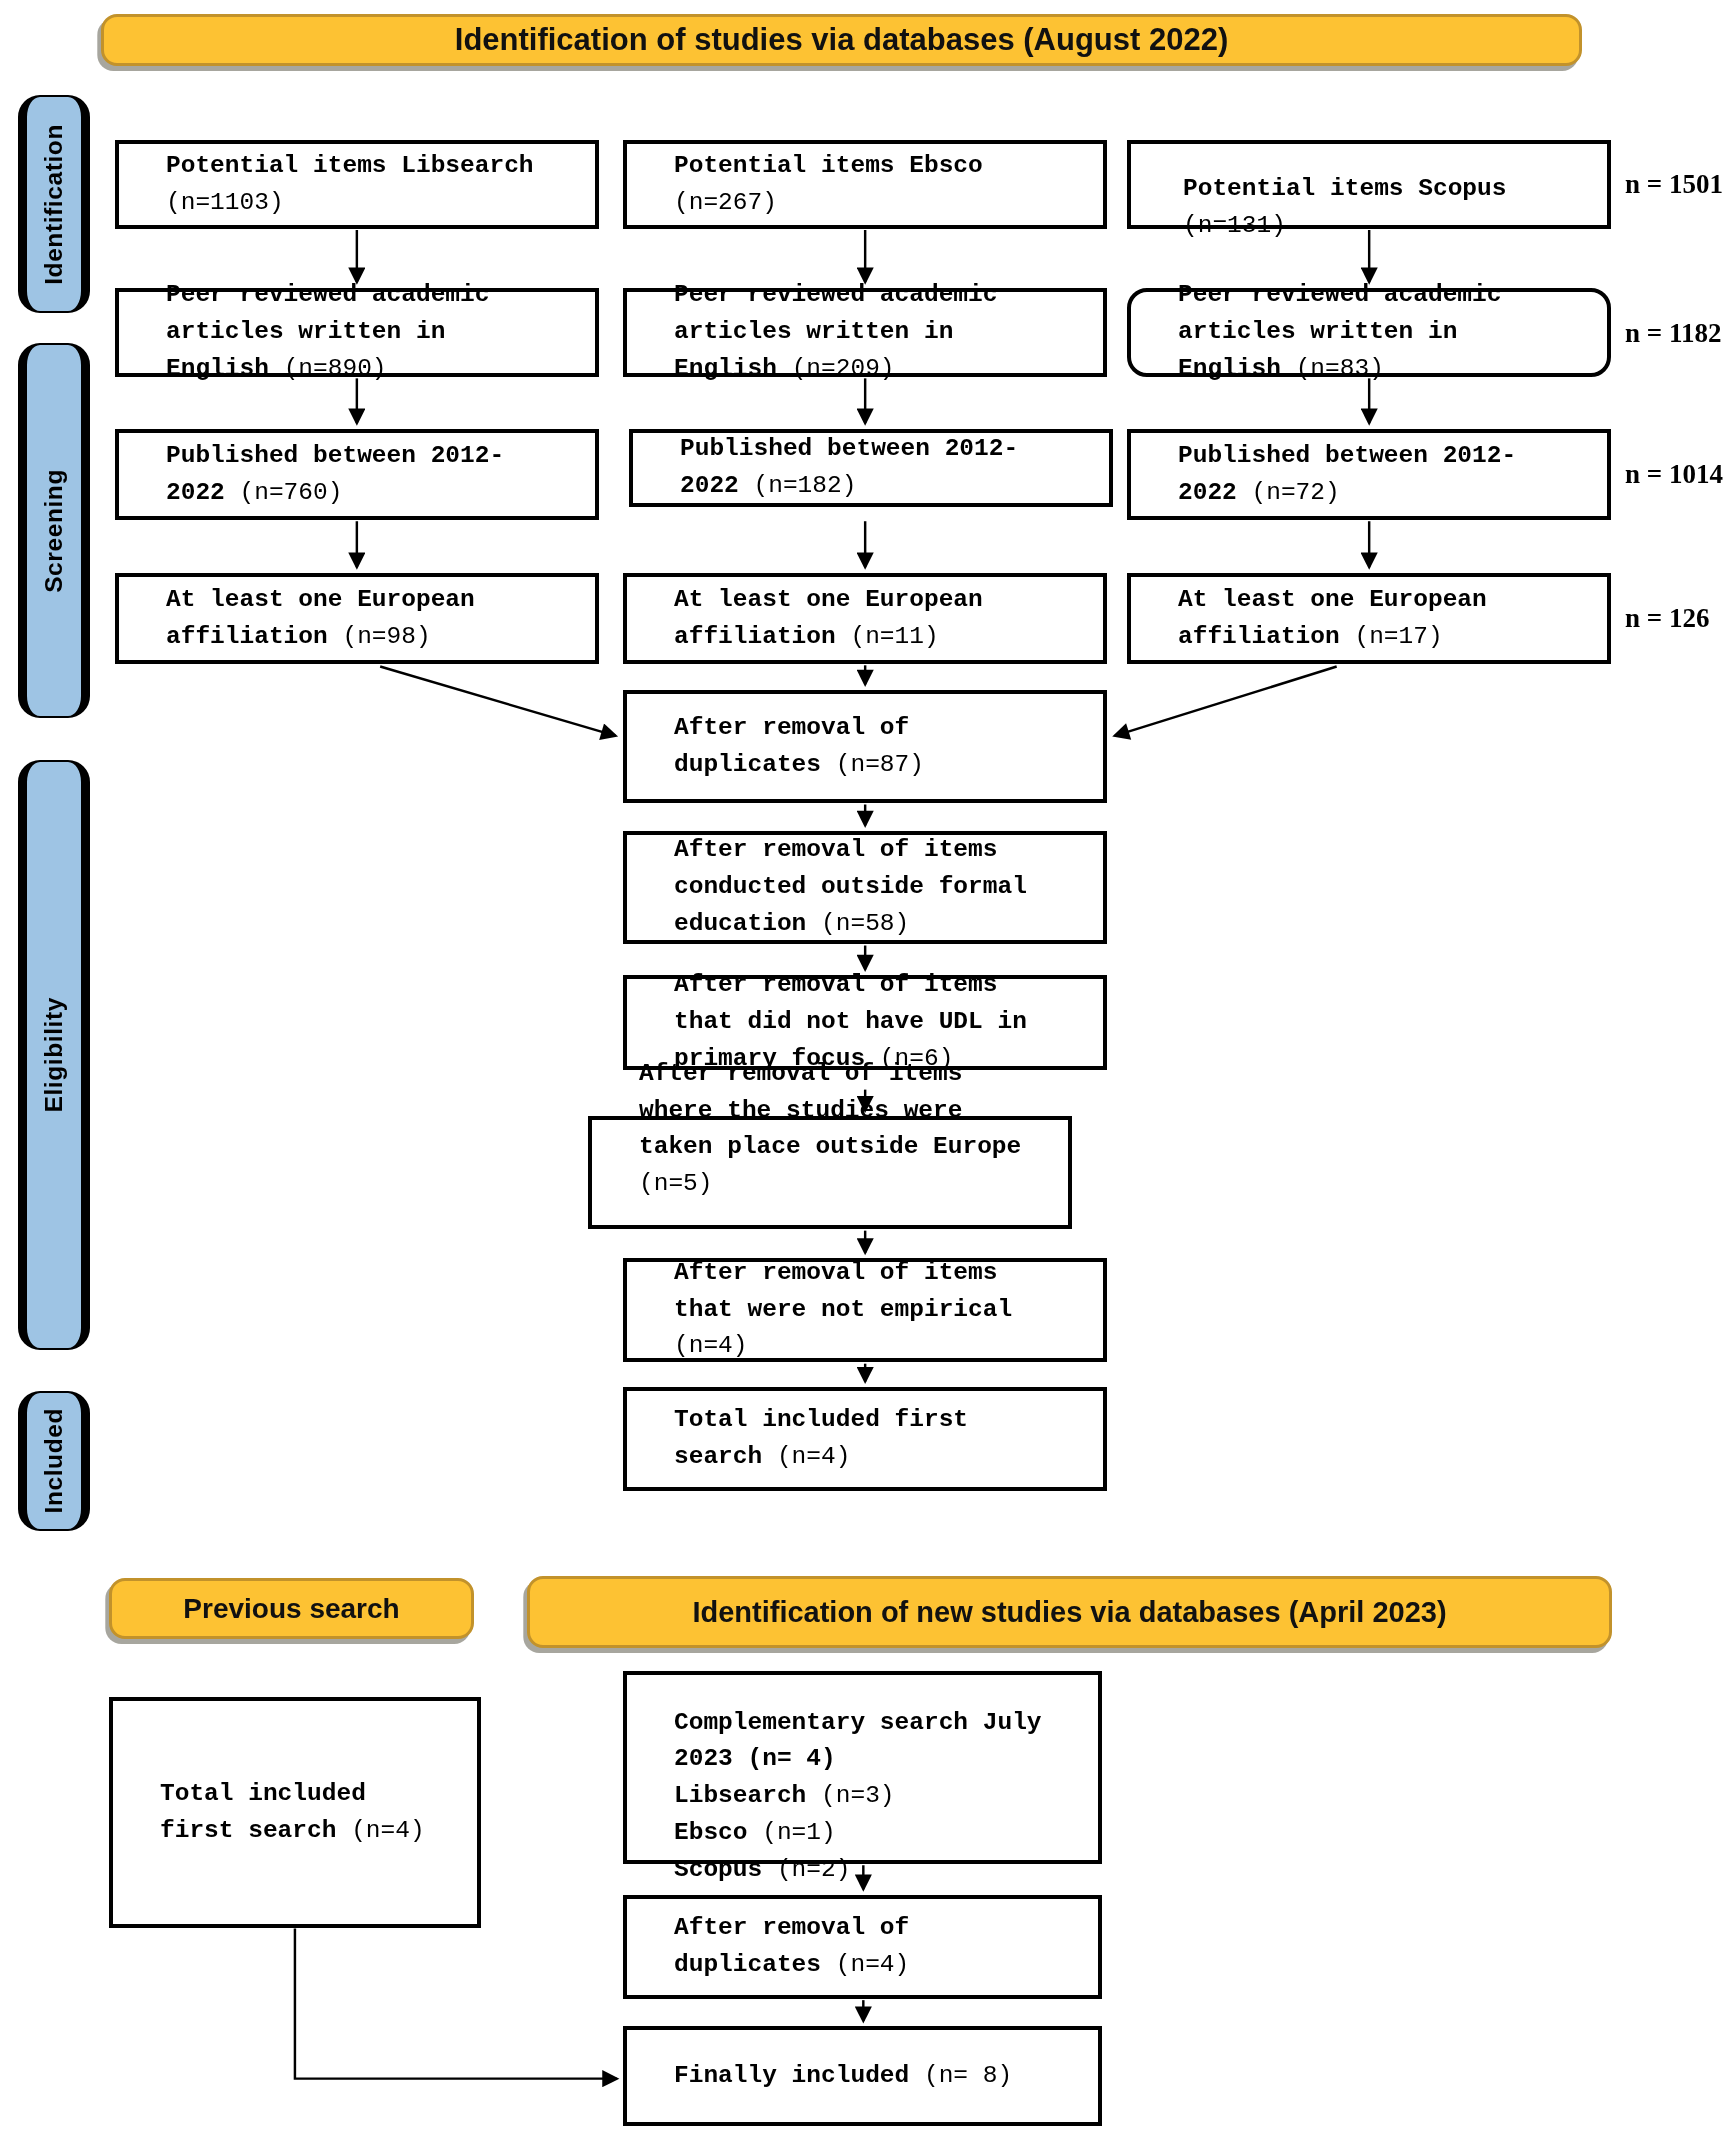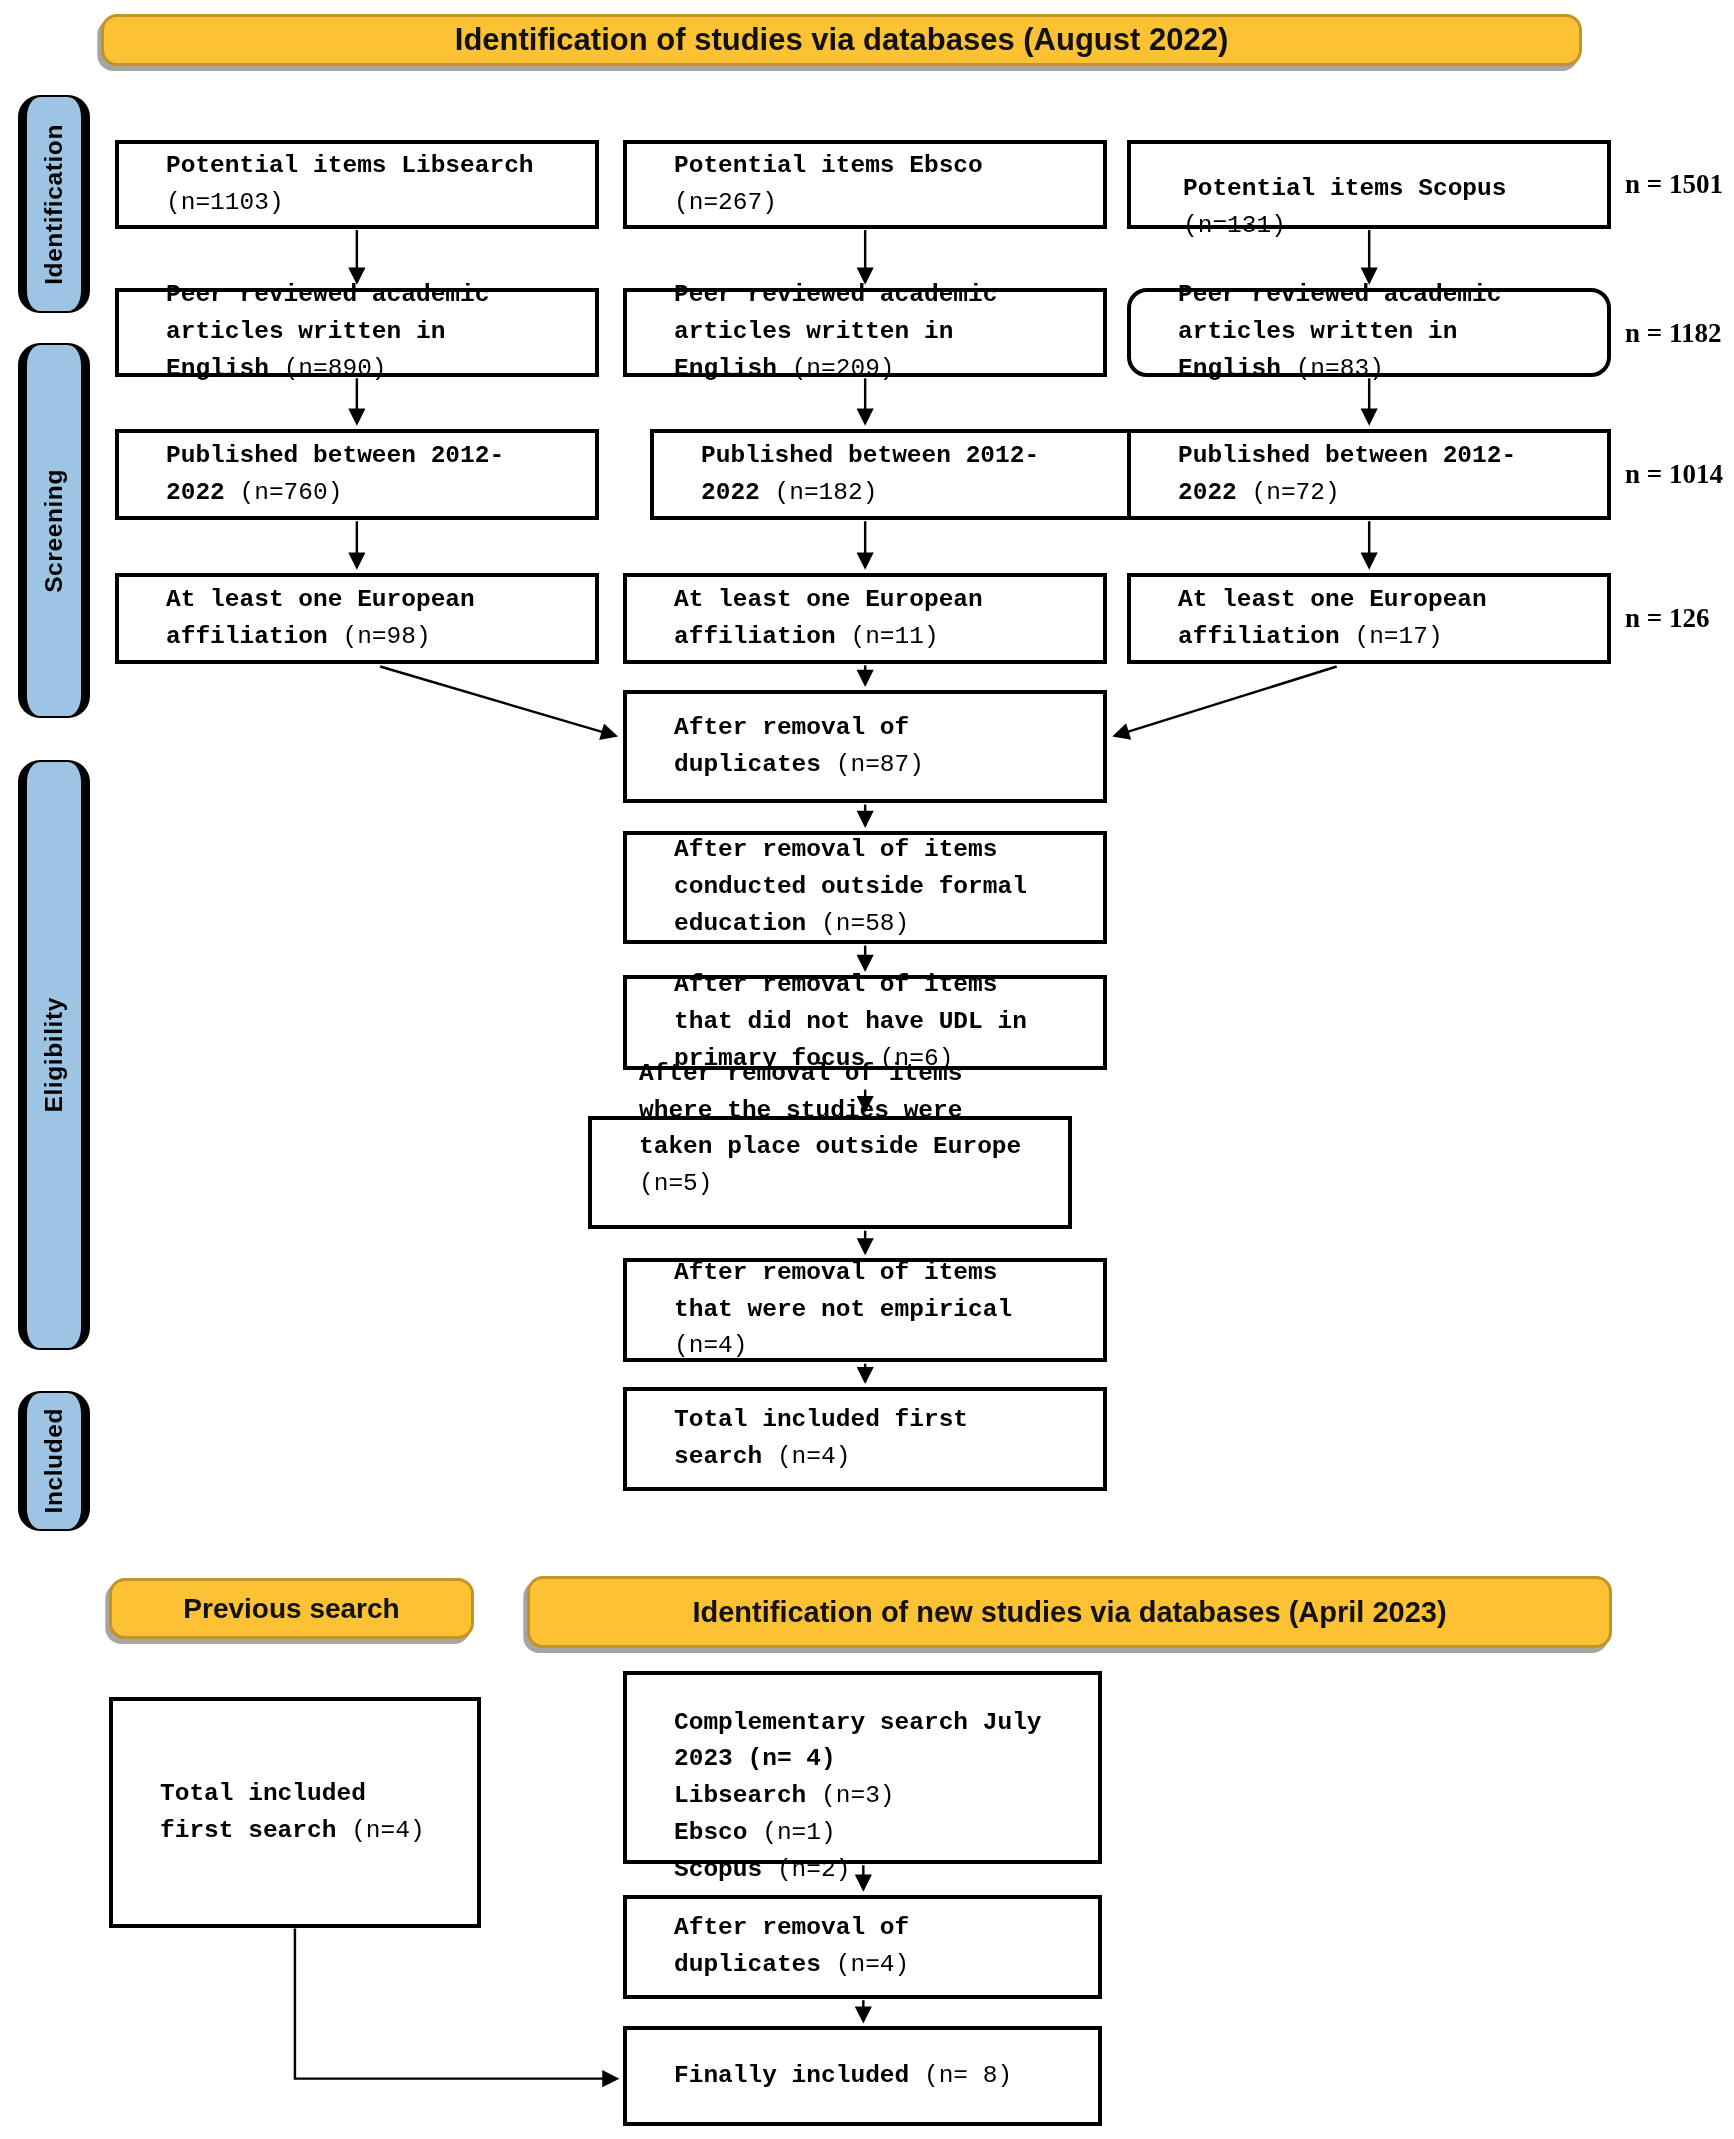--- a/index.html
+++ b/index.html
@@ -153,21 +153,21 @@
   <div class="box" style="left:1127px;top:288px;width:484px;height:89px;border-radius:20px;">
     <p><b>Peer reviewed academic articles written in English</b>
        <span class="n">(n=83)</span></p>
   </div>
   <div class="ntotal" style="left:1625px;top:318px;">n = 1182</div>
 
   <div class="box" style="left:115px;top:429px;width:484px;height:91px;">
     <p><b>Published between 2012-2022</b>
        <span class="n">(n=760)</span></p>
   </div>
-  <div class="box" style="left:650px;top:429px;width:484px;height:91px;">
+  <div class="box" style="left:629px;top:429px;width:484px;height:78px;">
     <p><b>Published between 2012-2022</b>
        <span class="n">(n=182)</span></p>
   </div>
   <div class="box" style="left:1127px;top:429px;width:484px;height:91px;">
     <p><b>Published between 2012-2022</b>
        <span class="n">(n=72)</span></p>
   </div>
   <div class="ntotal" style="left:1625px;top:459px;">n = 1014</div>
 
   <div class="box" style="left:115px;top:573px;width:484px;height:91px;">

